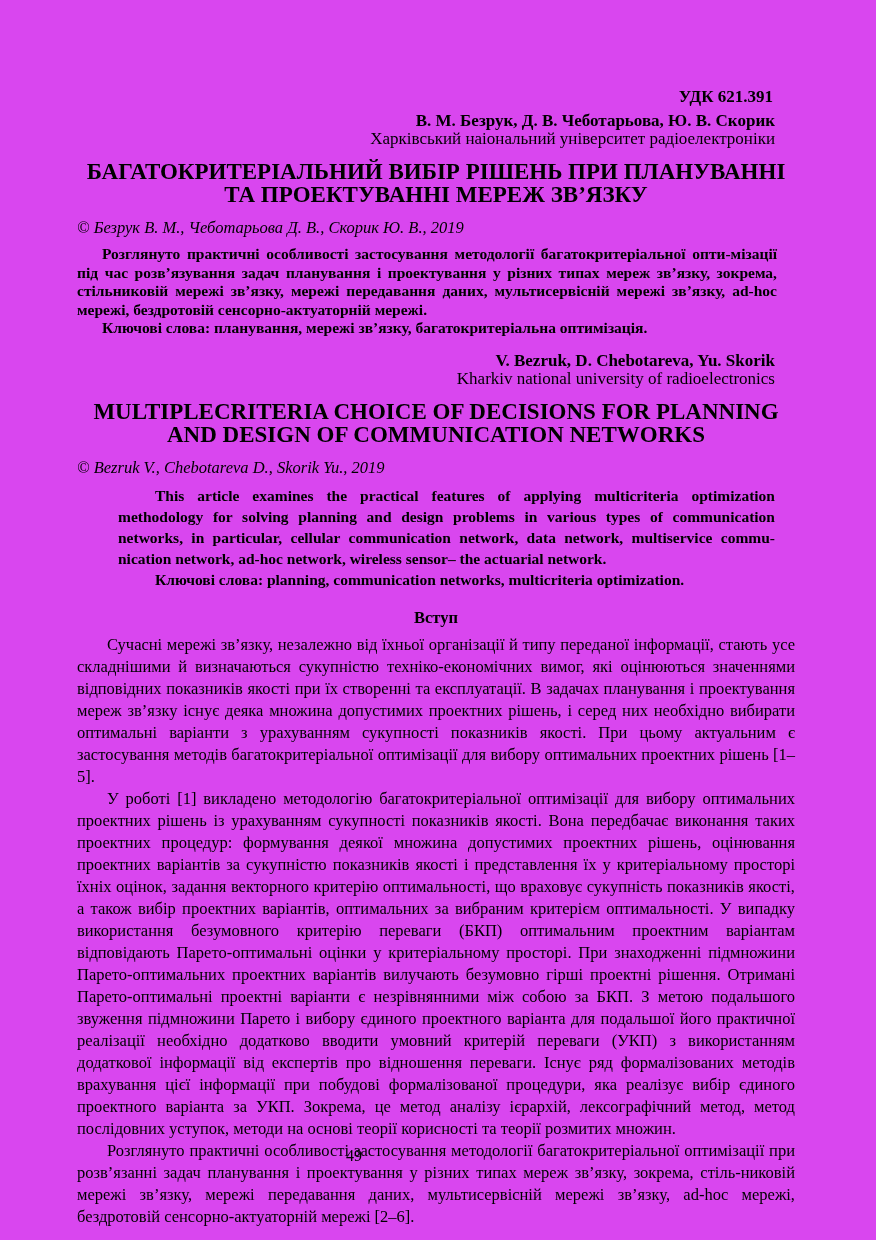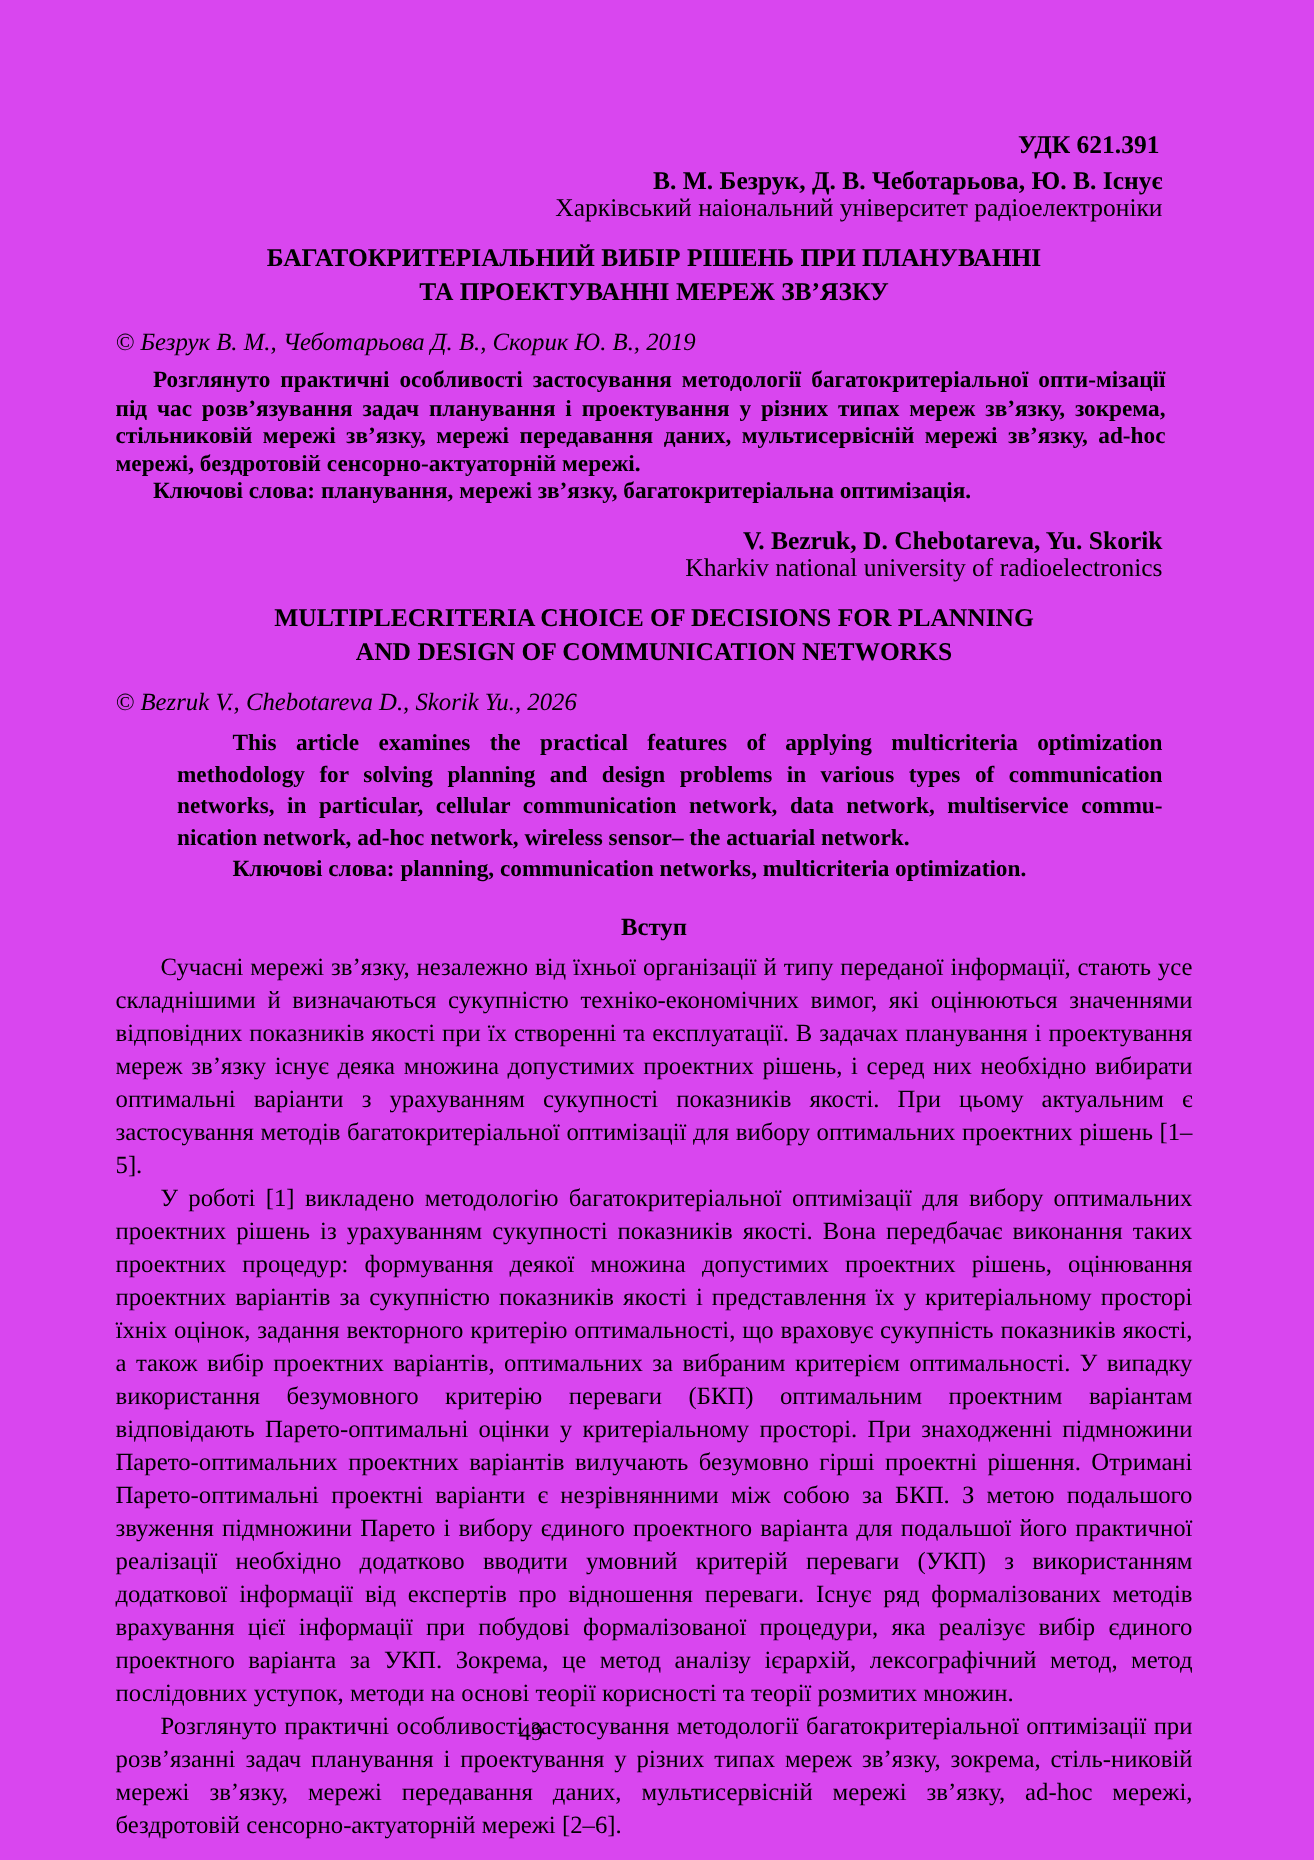--- a/index.html
+++ b/index.html
@@ -34,21 +34,21 @@
     text-align: right;
     padding-right: 20px;
     font-size: 17px;
     line-height: 18px;
   }
   .byline .authors { font-weight: bold; }
   .byline.first { margin-top: 6px; }
   .byline.second { margin-top: 14px; }
   h1.article-title {
     margin: 12px 0 0 0;
-    font-size: 17px;
+    font-size: 23px;
     font-weight: bold;
     text-align: center;
     line-height: 23px;
   }
   .copyright {
     margin-top: 12px;
     font-style: italic;
     font-size: 16.5px;
     line-height: 19px;
   }
@@ -100,21 +100,21 @@
 </style>
 </head>
 <body>
 
 <div class="page">
   <div class="content">
 
     <div class="udc">УДК 621.391</div>
 
     <div class="byline first">
-      <div class="authors">В. М. Безрук, Д. В. Чеботарьова, Ю. В. Існує</div>
+      <div class="authors">В. М. Безрук, Д. В. Чеботарьова, Ю. В. Скорик</div>
       <div class="affiliation">Харківський наіональний університет радіоелектроніки</div>
     </div>
 
     <h1 class="article-title">
       <span>БАГАТОКРИТЕРІАЛЬНИЙ ВИБІР РІШЕНЬ ПРИ ПЛАНУВАННІ</span><br>
       <span>ТА ПРОЕКТУВАННІ МЕРЕЖ ЗВ’ЯЗКУ</span>
     </h1>
 
     <div class="copyright">© Безрук В. М., Чеботарьова Д. В., Скорик Ю. В., 2019</div>
 
@@ -126,21 +126,21 @@
     <div class="byline second">
       <div class="authors">V. Bezruk, D. Chebotareva, Yu. Skorik</div>
       <div class="affiliation">Kharkiv national university of radioelectronics</div>
     </div>
 
     <h1 class="article-title">
       <span>MULTIPLECRITERIA CHOICE OF DECISIONS FOR PLANNING</span><br>
       <span>AND DESIGN OF COMMUNICATION NETWORKS</span>
     </h1>
 
-    <div class="copyright">© Bezruk V., Chebotareva D., Skorik Yu., 2026</div>
+    <div class="copyright">© Bezruk V., Chebotareva D., Skorik Yu., 2019</div>
 
     <div class="abstract-en">
       <p>This article examines the practical features of applying multicriteria optimization methodology for solving planning and design problems in various types of communication networks, in particular, cellular communication network, data network, multiservice commu-nication network, ad-hoc network, wireless sensor– the actuarial network.</p>
       <p>Ключові слова: planning, communication networks, multicriteria optimization.</p>
     </div>
 
     <div class="section-heading">Вступ</div>
 
     <div class="body-text">
       <p>Сучасні мережі зв’язку, незалежно від їхньої організації й типу переданої інформації, стають усе складнішими й визначаються сукупністю техніко-економічних вимог, які оцінюються значеннями відповідних показників якості при їх створенні та експлуатації. В задачах планування і проектування мереж зв’язку існує деяка множина допустимих проектних рішень, і серед них необхідно вибирати оптимальні варіанти з урахуванням сукупності показників якості. При цьому актуальним є застосування методів багатокритеріальної оптимізації для вибору оптимальних проектних рішень [1–5].</p>

